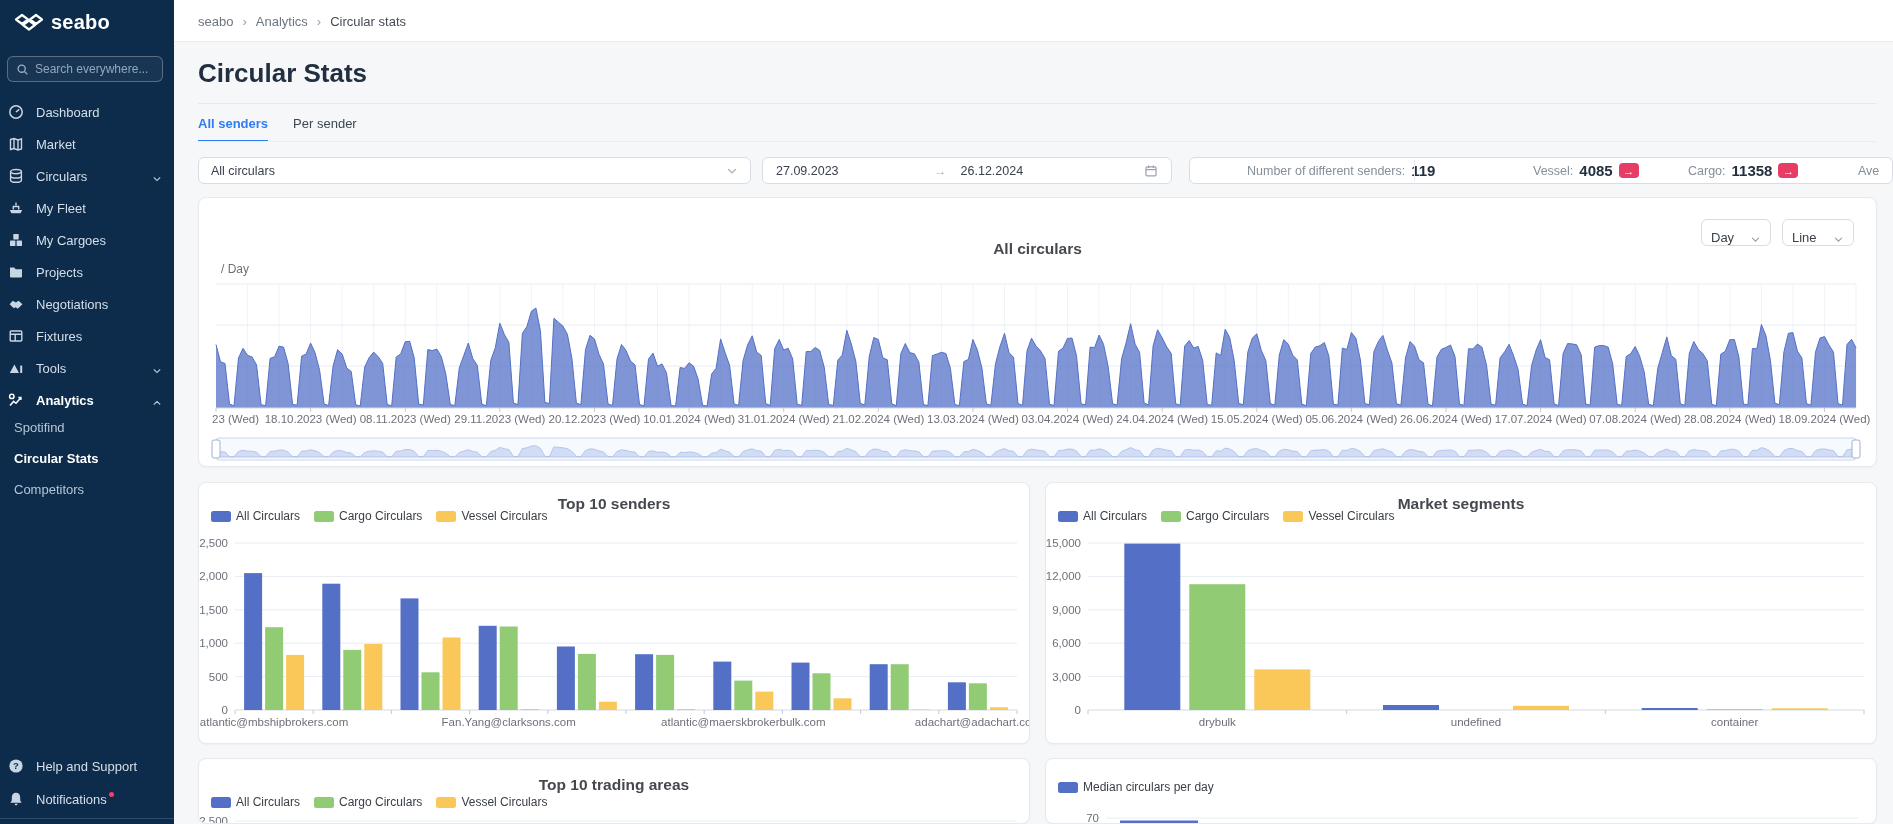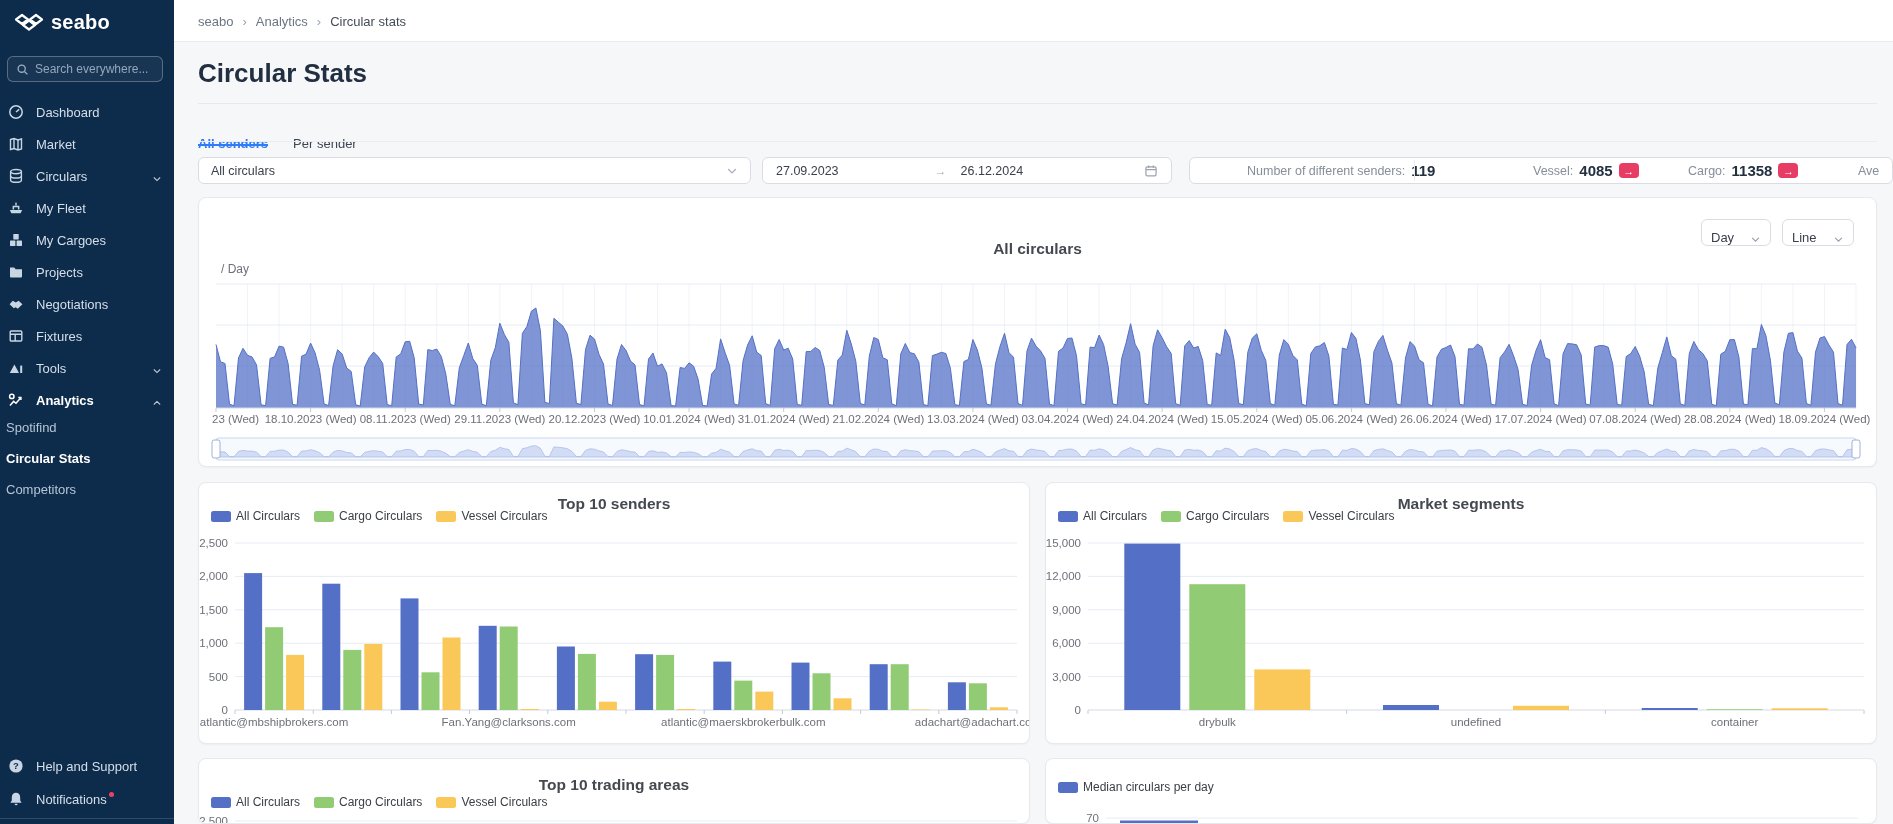--- a/index.html
+++ b/index.html
@@ -9,36 +9,36 @@
   .logo-row { position:absolute; left:14px; top:8px; height:28px; display:flex; align-items:center; gap:7px; }
   .logo-text { color:#fff; font-size:20px; font-weight:bold; letter-spacing:.2px; }
   .search-box { position:absolute; left:7px; top:56px; width:156px; height:26px; border:1px solid rgba(255,255,255,.28); border-radius:6px; background:rgba(255,255,255,.05); display:flex; align-items:center; gap:6px; padding:0 8px; }
   .search-box .ph { font-size:12px; color:#92a7bc; }
   #menu { position:absolute; left:0; top:88px; width:174px; }
   .m-item { height:32px; display:flex; align-items:flex-end; padding-left:8px; gap:12px; font-size:13px; color:#d5dfe9; cursor:pointer; }
   .m-item .ic { width:16px; height:16px; color:#c8d6e4; flex:0 0 16px; display:flex; }
   .m-item .chev { margin-left:auto; margin-right:12px; width:10px; height:10px; color:#b9c9da; display:flex; }
   .m-item.active { color:#fff; font-weight:bold; }
   .m-item.active .ic { color:#fff; }
-  .sub-item { height:31px; display:flex; align-items:center; padding-left:6px; font-size:13px; color:#b6c5d5; cursor:pointer; }
+  .sub-item { height:31px; display:flex; align-items:center; padding-left:14px; font-size:13px; color:#b6c5d5; cursor:pointer; }
   .sub-item.active { color:#fff; font-weight:bold; }
   #side-foot { position:absolute; left:0; top:741px; width:174px; }
   .dot { display:inline-block; width:5px; height:5px; border-radius:50%; background:#ef4266; margin-left:2px; margin-bottom:7px; }
   .side-divider { position:absolute; left:0; top:818px; width:174px; height:1px; background:#2c4c6d; }
   
   #topbar { position:absolute; left:174px; top:0; width:1719px; height:42px; background:#fff; border-bottom:1px solid #e9ebee; }
   .crumbs { position:absolute; left:24px; top:0; height:42px; display:flex; align-items:center; gap:9px; font-size:13px; }
   .crumb { color:#6d7582; cursor:pointer; }
   .crumb.current { color:#454c57; }
   .crumb-sep { color:#9aa4b0; font-size:13px; }
   #content { position:absolute; left:174px; top:42px; width:1719px; height:782px; background:#f6f7f9; }
   h1.page-title { position:absolute; left:24px; top:16px; font-size:26px; font-weight:bold; color:#222f40; }
   .title-divider { position:absolute; left:24px; top:61px; width:1679px; height:1px; background:#e7e9ed; }
   .tabs { position:absolute; left:24px; top:74px; height:26px; display:flex; gap:25px; }
-  .tab { font-size:13px; color:#3c4654; cursor:pointer; padding-bottom:8px;margin-top:20px; }
+  .tab { font-size:13px; color:#3c4654; cursor:pointer; padding-bottom:8px; }
   .tab.active { color:#2f7cf6; font-weight:bold; border-bottom:2px solid #2f7cf6; }
   .tabbar-line { position:absolute; left:24px; top:99px; width:1679px; height:1px; background:#ebedf1; }
   
   .ctl { position:absolute; top:115px; height:27px; background:#fff; border:1px solid #d9dde3; border-radius:6px; display:flex; align-items:center; font-size:12.5px; color:#3a414c; }
   #type-select { left:24px; width:553px; padding:0 12px; justify-content:space-between; cursor:pointer; }
   #date-range { left:588px; width:410px; padding:0 13px; cursor:pointer; }
   #date-range .arrow { color:#aab2bd; margin:0 14px 0 96px; font-size:12px; }
   #date-range .cal { margin-left:auto; width:14px; height:14px; color:#9aa3af; display:flex; }
   #stats-panel { left:1015px; width:704px; padding:0; }
   .stat-g { position:absolute; top:0; height:25px; display:flex; align-items:center; gap:6px; white-space:nowrap; }

